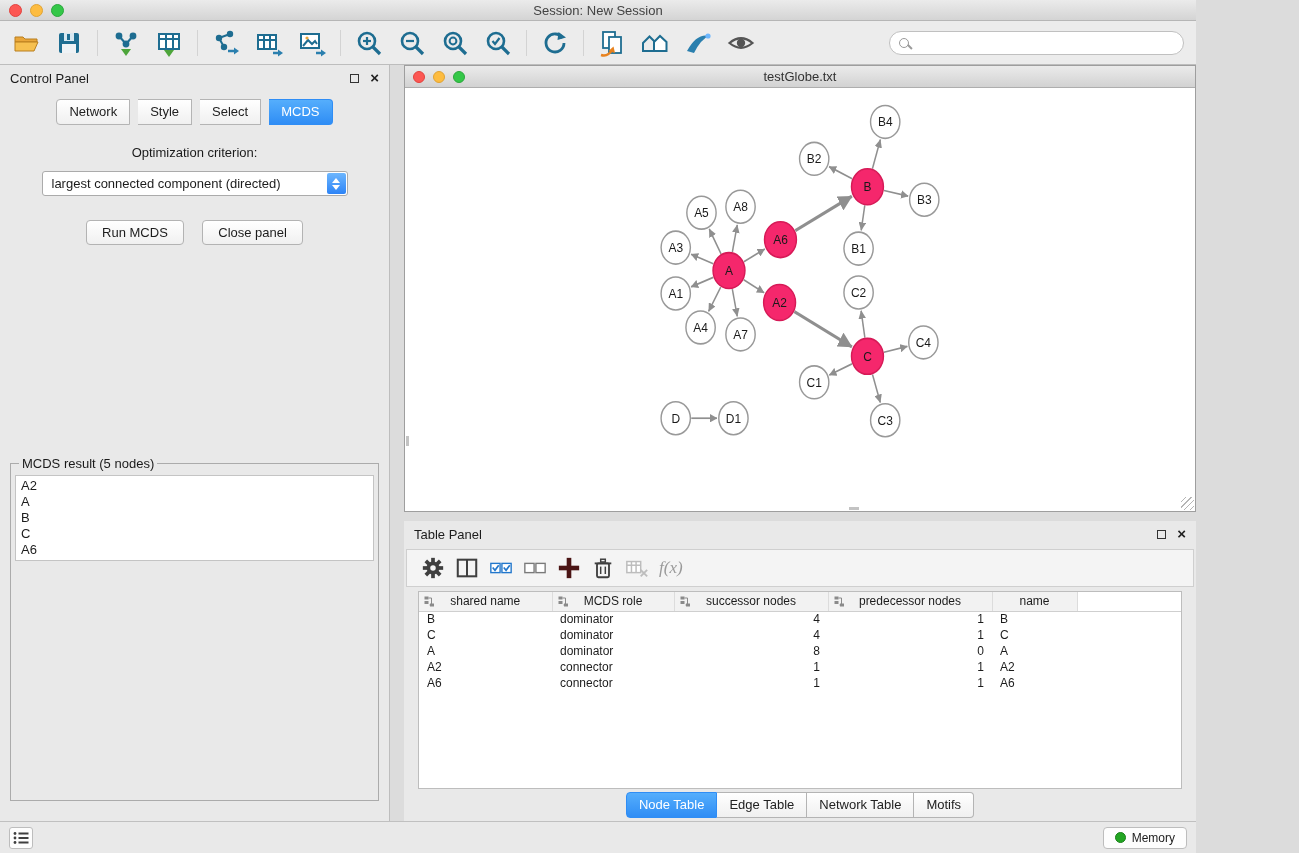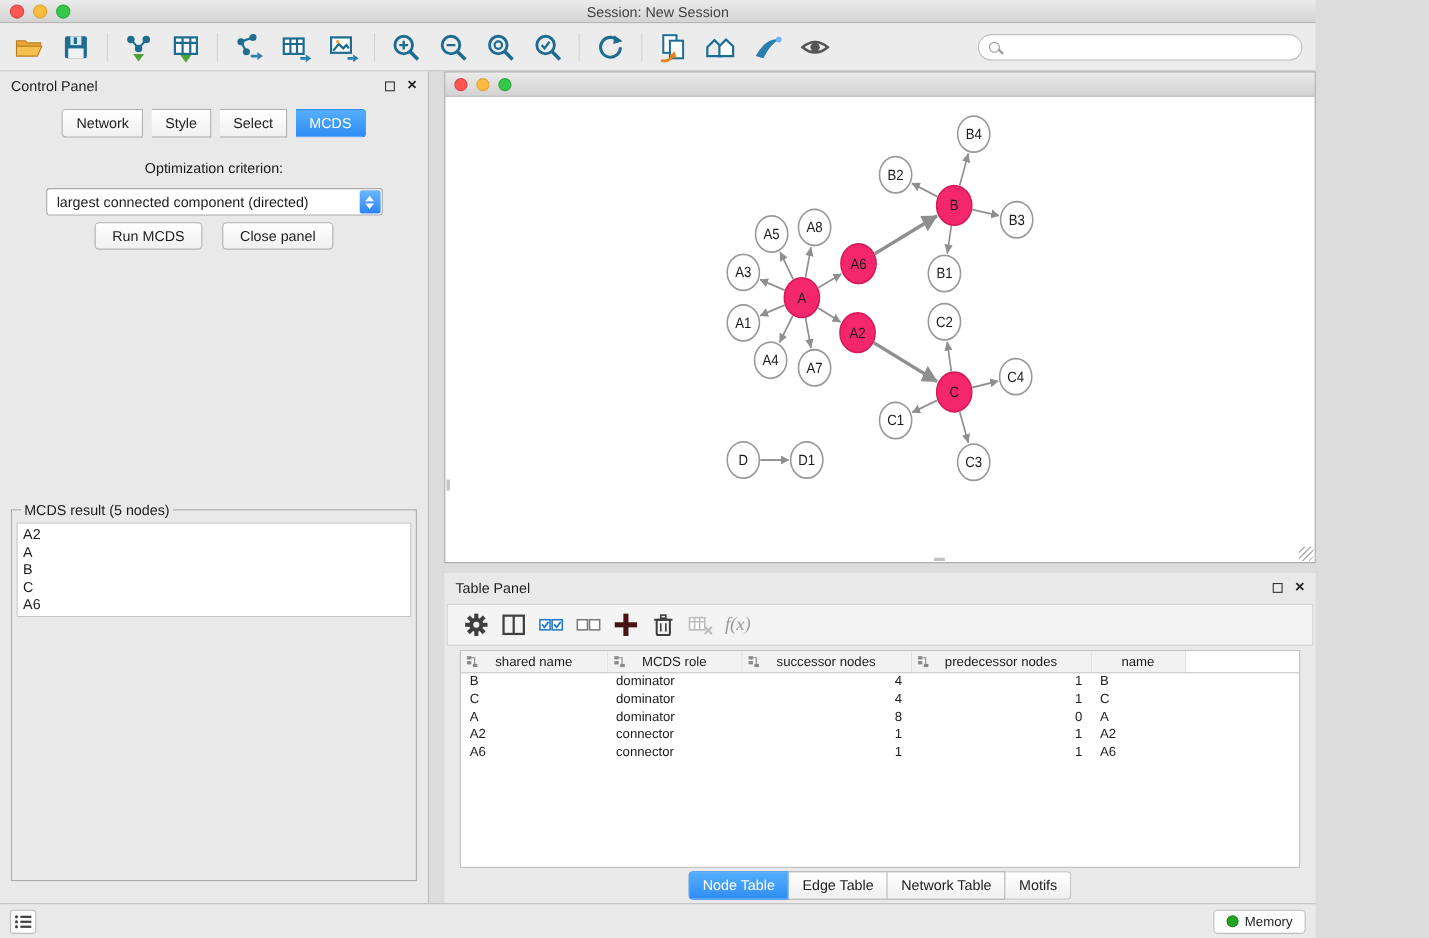--- a/index.html
+++ b/index.html
@@ -50,21 +50,21 @@
   .cp-tabs-row { margin-top:8px;gap:8px; }
   .cp-content { text-align:center; padding-top:20px; }
   .opt-label { font-size:13px; color:#1a1a1a; }
   .dropdown { width:306px; height:25px; margin:11px auto 0; background:#fff; border:1px solid #ababab;
     border-radius:3px; display:flex; align-items:center; position:relative; font-size:13px; padding:0 24px 0 9px; }
   .dd-value { white-space:nowrap; overflow:hidden; }
   .dd-stepper { position:absolute; right:1px; top:1px; bottom:1px; width:19px; border-radius:2px;
     background:linear-gradient(#6db6fd,#2d84f7); display:flex; flex-direction:column; align-items:center; justify-content:center; gap:2px; }
   .dd-up { width:0; height:0; border-left:4px solid transparent; border-right:4px solid transparent; border-bottom:5px solid #fff; }
   .dd-down { width:0; height:0; border-left:4px solid transparent; border-right:4px solid transparent; border-top:5px solid #fff; }
-  .btn-row { margin-top:6px;text-align:center; }
+  .btn-row { margin-top:24px;text-align:center; }
   .btn { display:inline-block; padding:4px 15px; font-size:13px; color:#1c1c1c; background:linear-gradient(#ffffff,#f0f0f0);
     border:1px solid #b3b3b3; border-radius:4px; margin:0 7px; cursor:default; }
   .cp-spacer { flex:1; }
   .result-fieldset { margin:0 10px 20px; height:345px; border:1px solid #ababab; padding:4px; display:flex; }
   .result-fieldset legend { font-size:13px; padding:0 3px; margin-left:4px; color:#1a1a1a; }
   .result-list { flex:1; background:#fff; border:1px solid #c4c4c4; font-size:13px; text-align:left;
     padding:2px 5px; overflow:auto; }
   .result-item { line-height:16px; }
 
   
@@ -318,20 +318,21 @@
 
     <div class="right">
 
       <div class="net-window">
         <div class="net-titlebar">
           <div class="traffic">
             <span class="light red"></span>
             <span class="light yellow"></span>
             <span class="light green"></span>
           </div>
+          <div class="net-title">testGlobe.txt</div>
         </div>
         <div class="net-canvas">
           <svg class="graph" id="net-svg" viewBox="0 0 890 424" preserveAspectRatio="none">
               <defs>
                 <marker id="arrow" viewBox="0 0 10 10" refX="9.5" refY="5" markerWidth="5" markerHeight="5" orient="auto">
                   <path d="M0,0 L10,5 L0,10 Z" fill="#8f8f8f"></path>
                 </marker>
               </defs>
               <line x1="347.25882377126106" y1="189.80078422101658" x2="322.27430317008793" y2="199.37818378479963" stroke="#8f8f8f" stroke-width="1.7" marker-end="url(#arrow)"></line>
               <line x1="347.25882377126106" y1="176.19921577898342" x2="322.27430317008793" y2="166.62181621520037" stroke="#8f8f8f" stroke-width="1.7" marker-end="url(#arrow)"></line>

